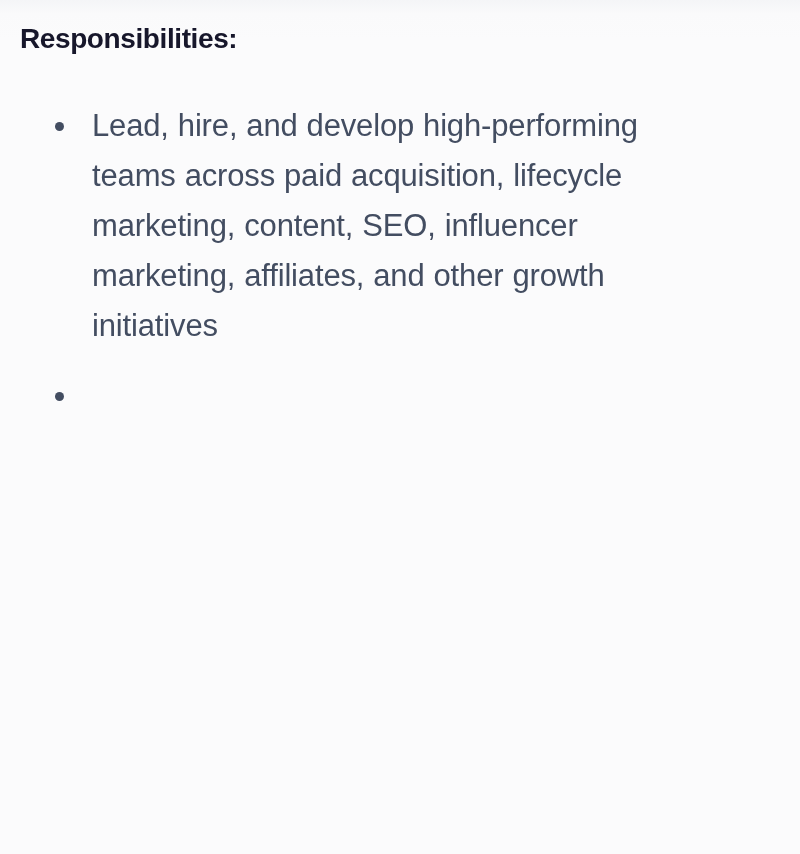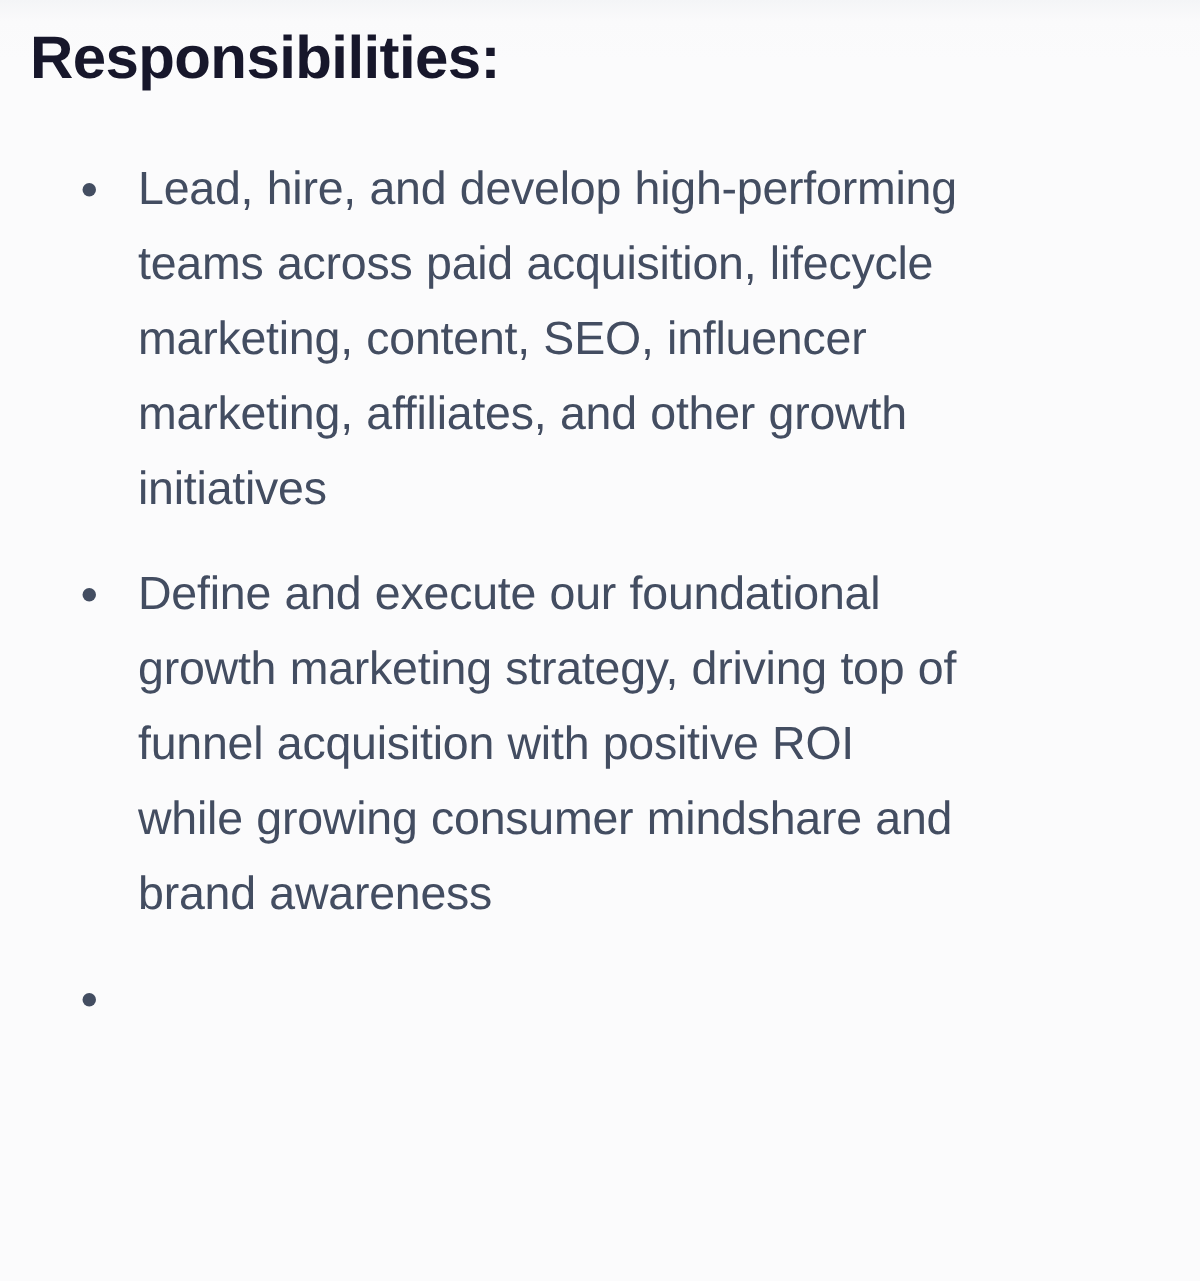--- a/index.html
+++ b/index.html
@@ -20,21 +20,21 @@
     height: 854px;
     background: linear-gradient(180deg, #f4f5f7 0%, #fafafb 14px, #fbfbfc 40px, #fbfbfc 100%);
     box-sizing: border-box;
     padding: 0;
   }
   .section-heading {
     position: absolute;
     left: 20px;
     top: 14px;
     margin: 0;
-    font-size: 40px;
+    font-size: 28px;
     line-height: 50px;
     font-weight: 700;
     letter-spacing: -0.4px;
     color: #17172b;
     white-space: nowrap;
   }
   .bullet-list {
     position: absolute;
     left: 0;
     top: 101px;
@@ -77,24 +77,20 @@
 
   <h2 class="section-heading">Responsibilities:</h2>
 
   <ul class="bullet-list">
 
     <li class="bullet-item">
       <span class="bullet-marker"></span>
       <span class="bullet-text">Lead, hire, and develop high-performing teams across paid acquisition, lifecycle marketing, content, SEO, influencer marketing, affiliates, and other growth initiatives</span>
     </li>
 
-    <li class="bullet-item">
-      <span class="bullet-marker"></span>
-      <span class="bullet-text">Define and execute our foundational growth marketing strategy, driving top of funnel acquisition with positive ROI while growing consumer mindshare and brand awareness</span>
-    </li>
 
     <li class="bullet-item">
       <span class="bullet-marker"></span>
     </li>
 
   </ul>
 
 </div>
 
 </body></html>

